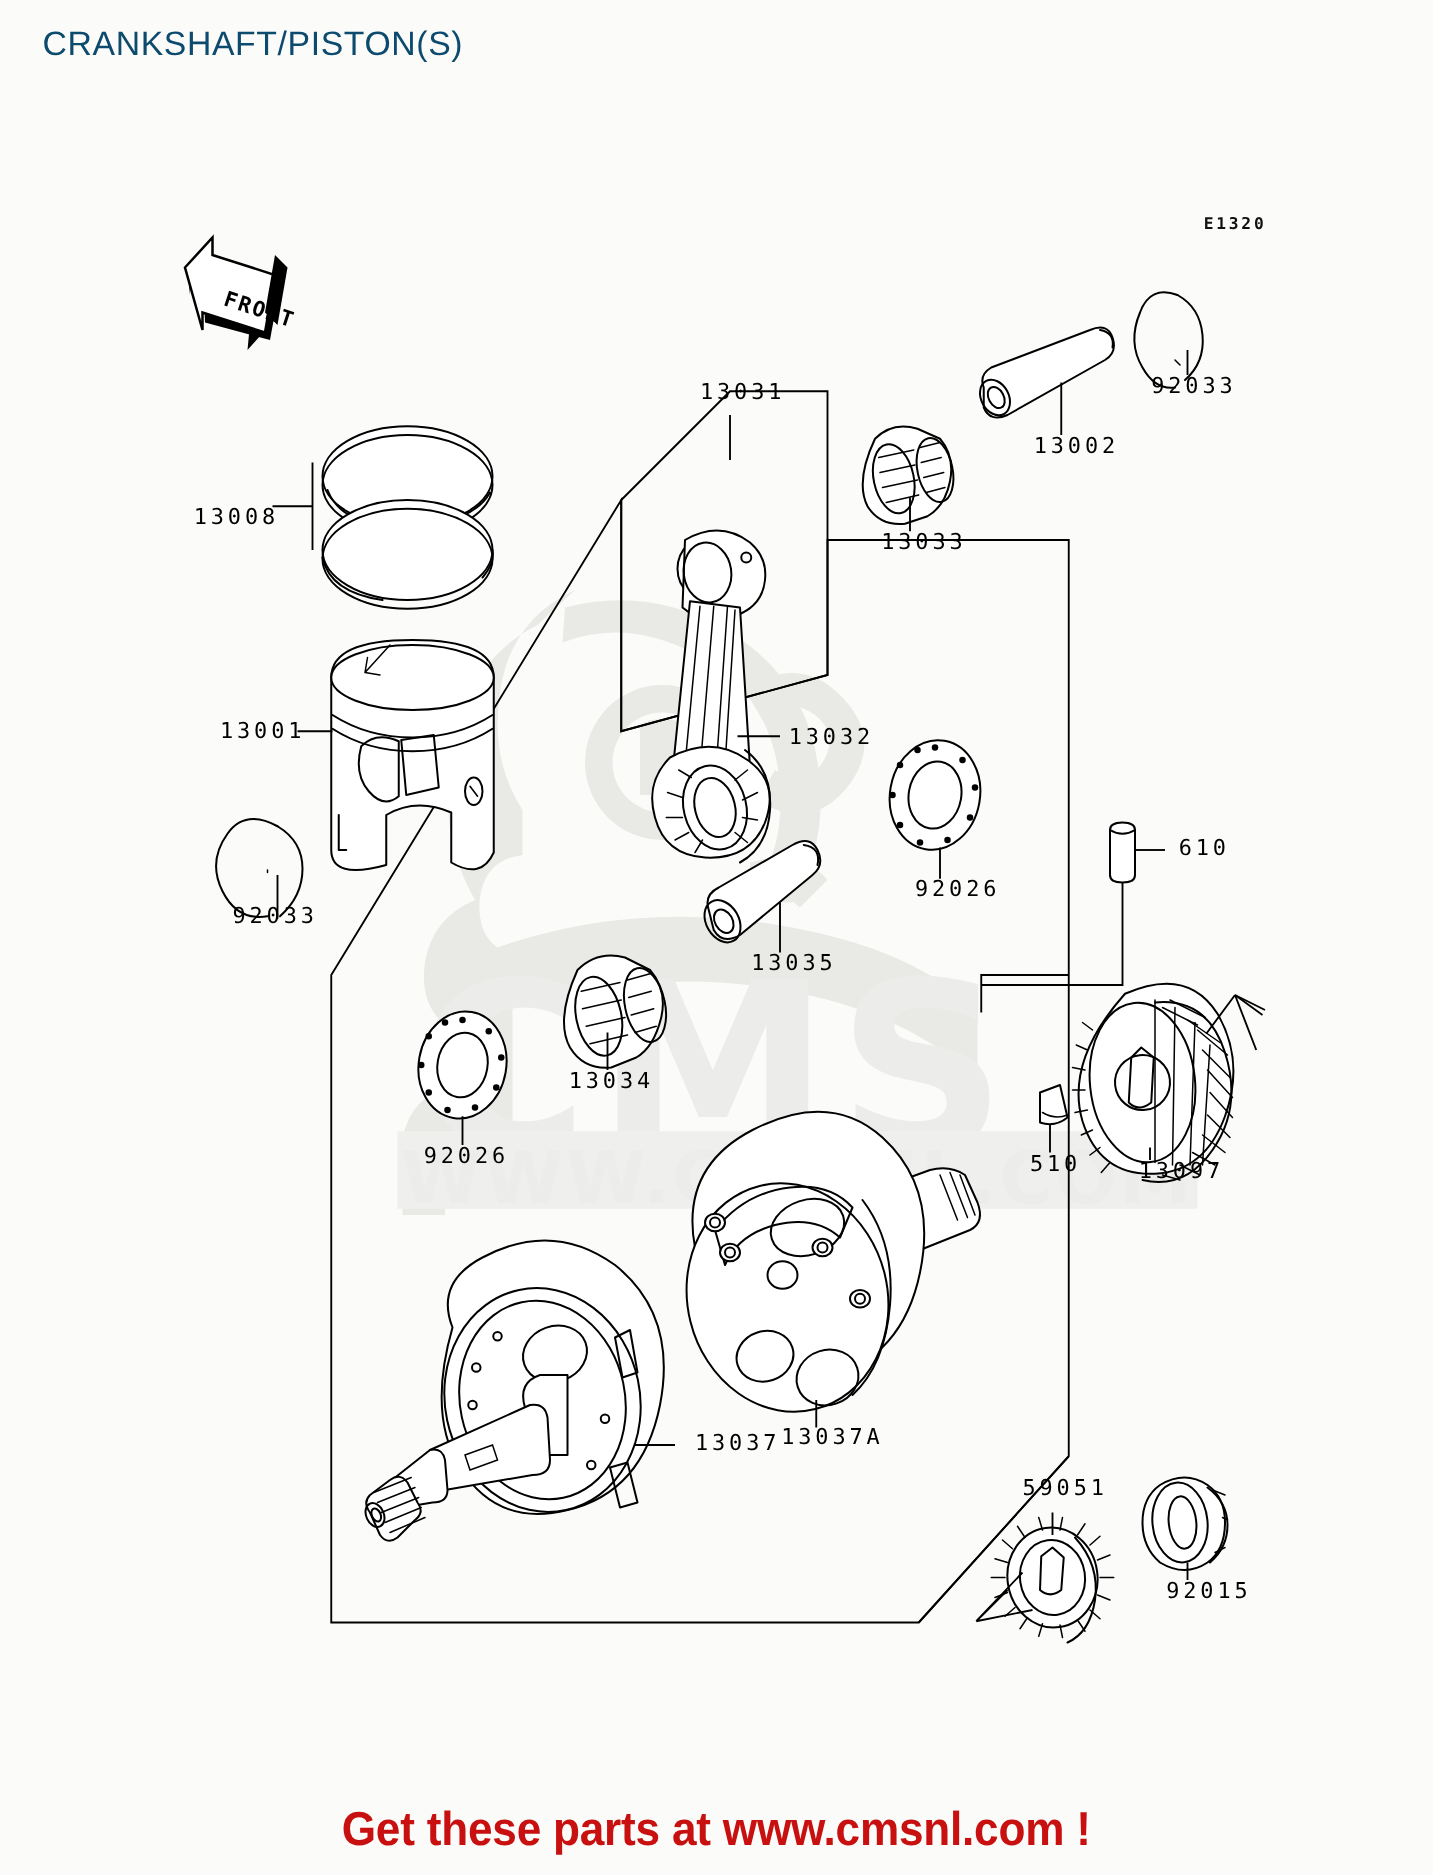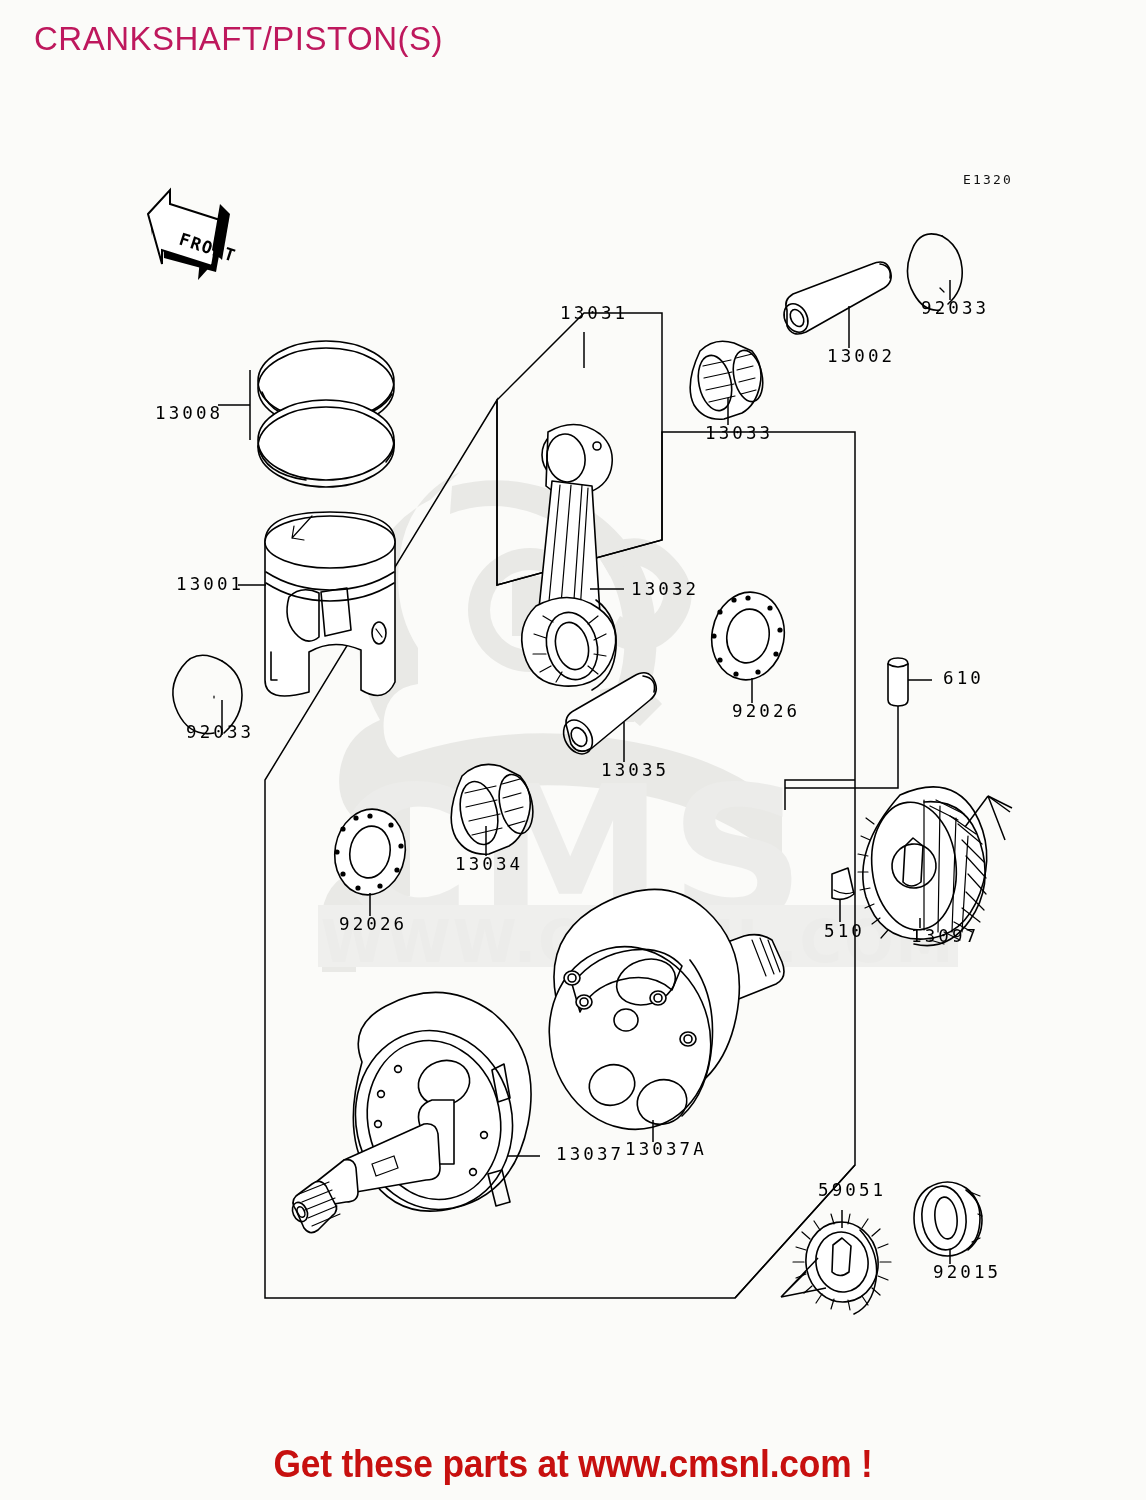--- a/index.html
+++ b/index.html
@@ -5,26 +5,26 @@
   html,body{margin:0;padding:0;}
   body{
     width:1146px;height:1500px;
     background:#fbfbf9;
     font-family:"DejaVu Sans","Liberation Sans",sans-serif;
     overflow:hidden;position:relative;
   }
   #page-title{
     position:absolute;left:34px;top:20px;
     font-family:"Liberation Sans","DejaVu Sans",sans-serif;
-    font-size:33px;color:#be185d;letter-spacing:.5px;white-space:nowrap;
+    font-size:27px;color:#0c4a6e;letter-spacing:.5px;white-space:nowrap;
   }
   #diagram-code{
     position:absolute;left:963px;top:172px;
     font-family:"DejaVu Sans Mono","Liberation Mono",monospace;
-    font-size:13px;font-weight:normal;color:#111;letter-spacing:2.2px;text-align:center;
+    font-size:13px;font-weight:bold;color:#111;letter-spacing:2.2px;text-align:center;
   }
   #footer-cta{
     position:absolute;left:0;top:1443px;width:1146px;text-align:center;
     font-family:"Liberation Sans","DejaVu Sans",sans-serif;
     font-size:38px;font-weight:bold;color:#c7100f;
     letter-spacing:-.2px;transform:scaleX(.93);
   }
   svg.layer{position:absolute;left:0;top:0;width:1146px;height:1500px;}
   #wm-layer{z-index:1;}
   #art-layer{z-index:2;}

